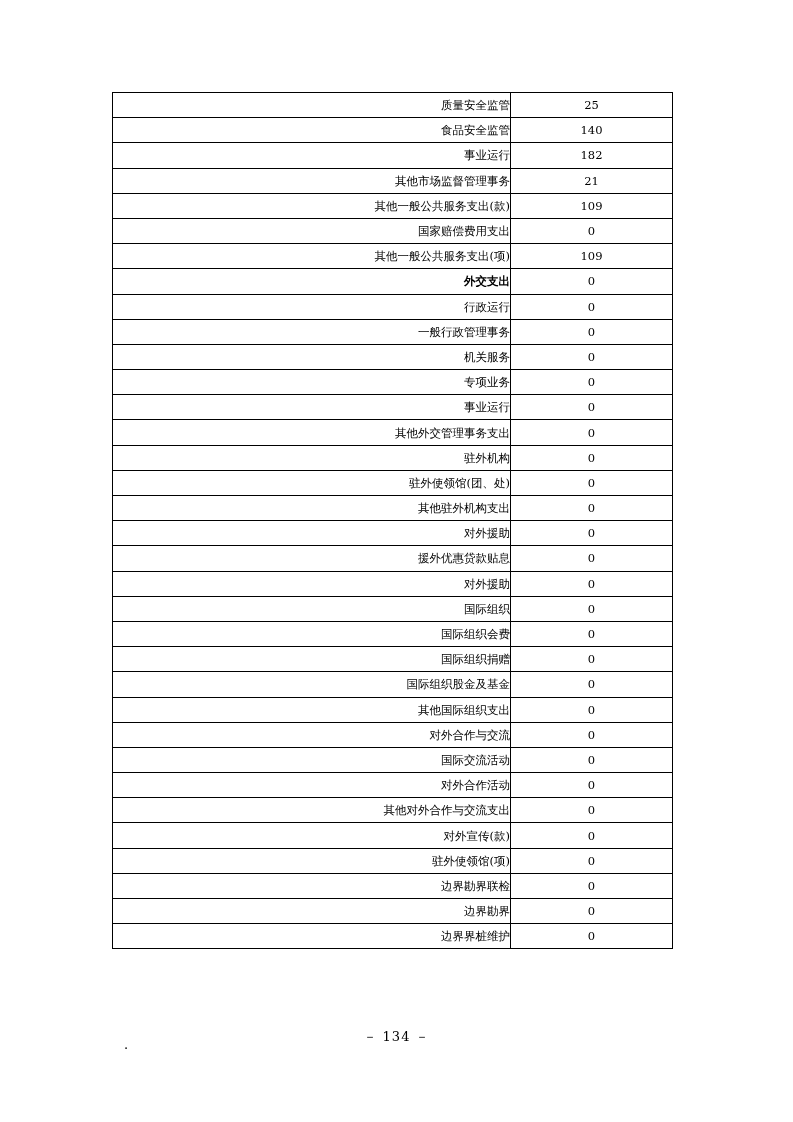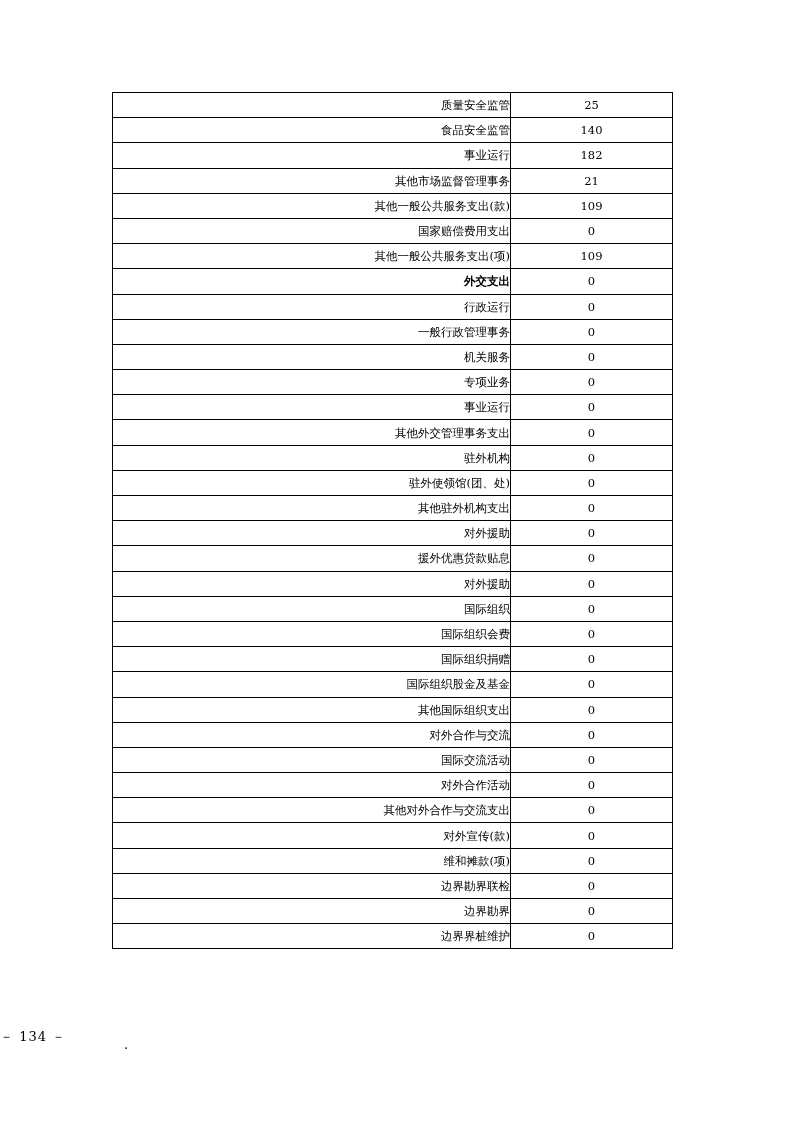--- a/index.html
+++ b/index.html
@@ -54,21 +54,21 @@
   
   .ind0 { padding-left: 5px; font-weight: bold; }
   .ind1 { padding-left: 19px; }
   .ind2 { padding-left: 33px; }
 
   .footer {
     position: absolute;
     left: 0;
     top: 1028px;
     width: 793px;
-    text-align: left;
+    text-align: center;
     font-size: 13px;
     font-family: "DejaVu Serif", "Liberation Serif", serif;
     letter-spacing: 1px;
   }
   .stray-dot {
     position: absolute;
     left: 124px;
     top: 1038px;
     font-size: 13px;
     line-height: 1;
@@ -200,21 +200,21 @@
           </tr>
           <tr>
             <td class="name ind2">其他对外合作与交流支出</td>
             <td class="value">0</td>
           </tr>
           <tr>
             <td class="name ind1">对外宣传(款)</td>
             <td class="value">0</td>
           </tr>
           <tr>
-            <td class="name ind2">维和摊款(项)</td>
+            <td class="name ind2">驻外使领馆(项)</td>
             <td class="value">0</td>
           </tr>
           <tr>
             <td class="name ind1">边界勘界联检</td>
             <td class="value">0</td>
           </tr>
           <tr>
             <td class="name ind2">边界勘界</td>
             <td class="value">0</td>
           </tr>

